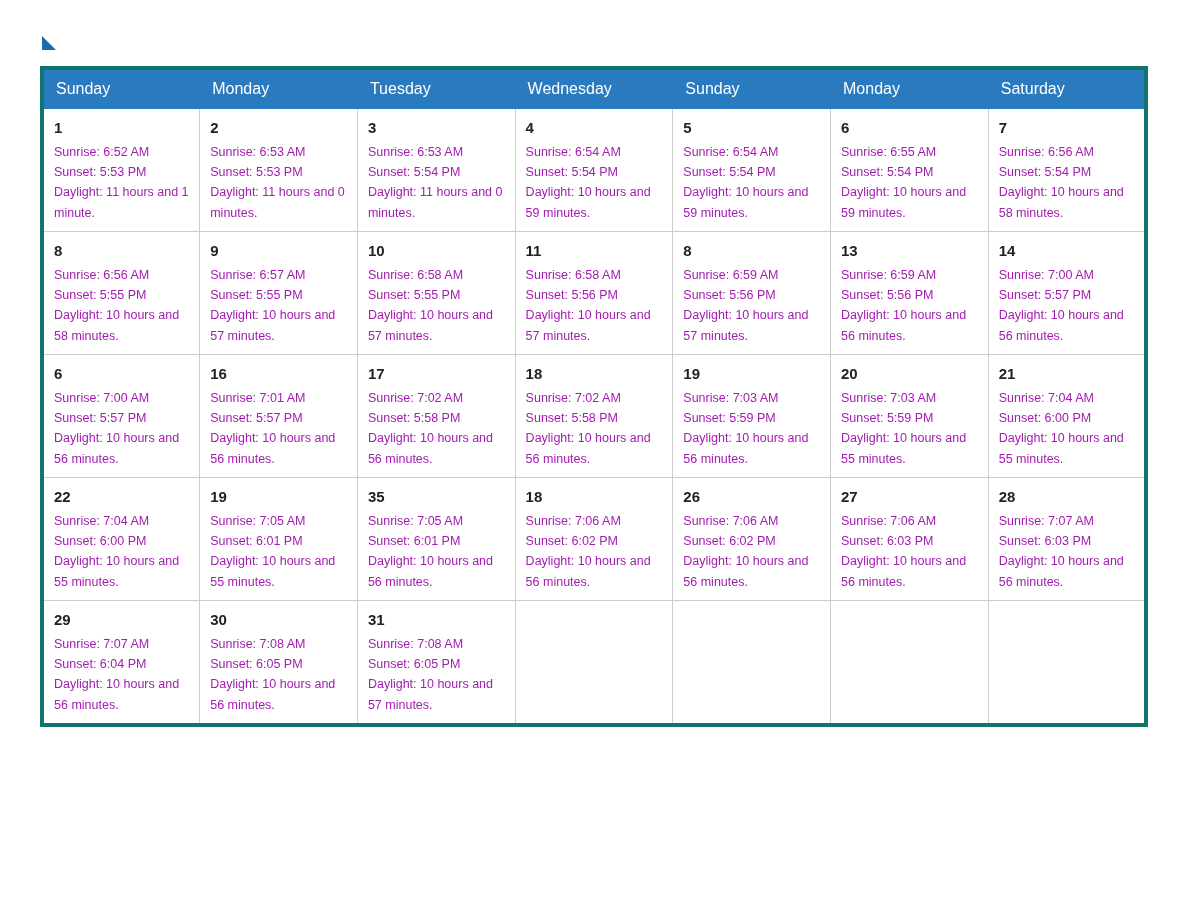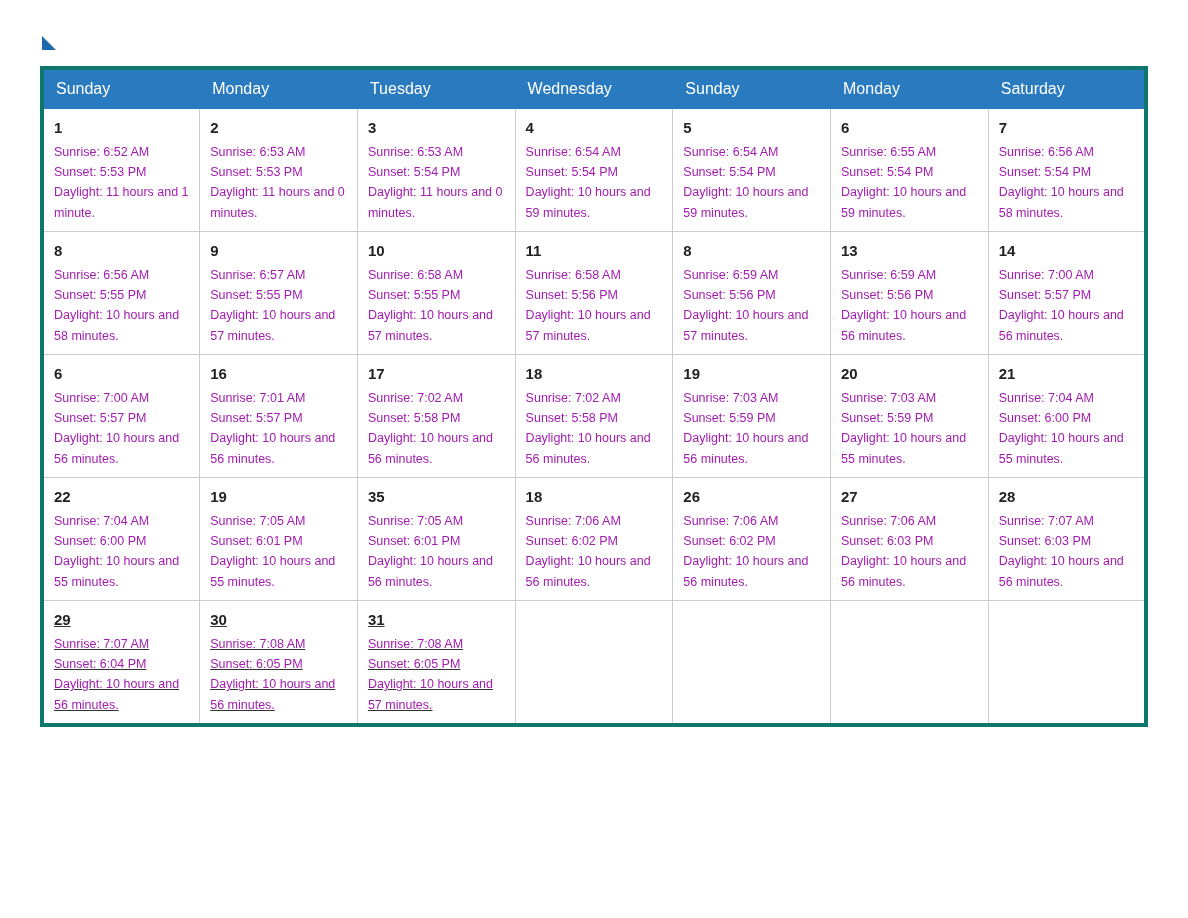--- a/index.html
+++ b/index.html
@@ -93,21 +93,20 @@
     .day-info {
       color: #a21caf;
       font-size: 12.5px;
       line-height: 1.55;
     }
     .empty-cell {
       background: #fff;
     }
     .calendar tr:last-child td {
       border-bottom: 1px solid #ccc;
-      text-decoration: underline;
     }
   </style>
 </head>
 <body>
 
 <div class="header">
   <div class="logo">
     <div class="logo-text">
       <span class="logo-general"></span>
       <div class="logo-blue-arrow"></div>

